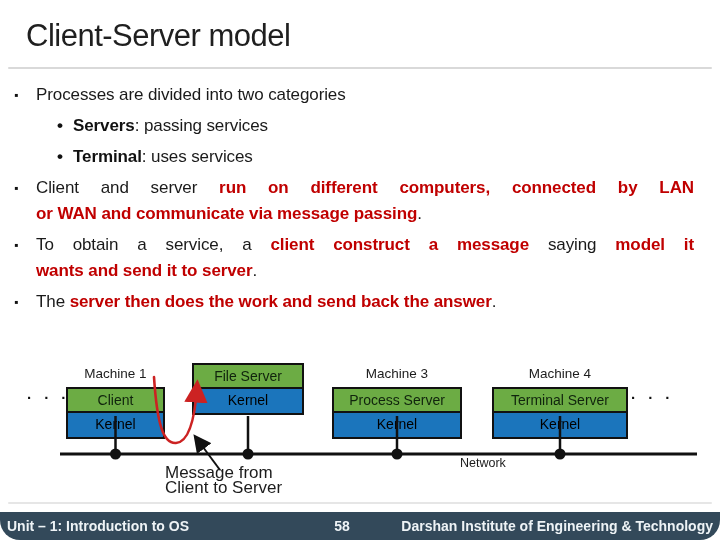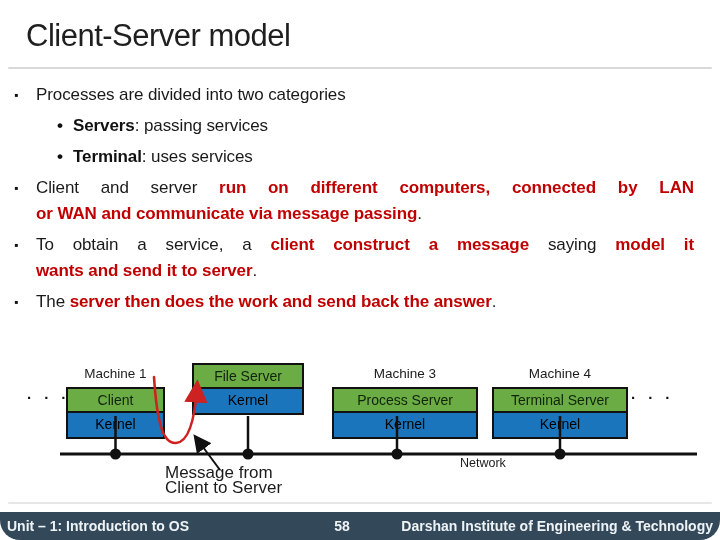--- a/index.html
+++ b/index.html
@@ -25,21 +25,21 @@
   .btxt{flex:1;min-width:0;}
   .line{text-align:left;}
   .line.justify{text-align:justify;text-align-last:justify;}
   .seg-red{color:#c00000;font-weight:bold;}
   .seg-bold{font-weight:bold;color:#111;}
 
   
   .machine{position:absolute;top:340px;margin-top:23px;}
   .m1{left:66px;width:99px;}
   .m2{left:192px;width:112px;}
-  .m3{left:332px;width:146px;}
+  .m3{left:332px;width:130px;}
   .m4{left:492px;width:136px;}
   .mlabel{height:24px;line-height:22px;text-align:center;font-size:13.5px;color:#1c1c1c;}
   .service,.kernel{
     box-sizing:border-box;height:26px;border:2px solid #111;text-align:center;
     font-size:14px;line-height:22px;color:#10240d;
   }
   .service{background:#6cac44;}
   .kernel{background:#1b75bc;border-top:none;color:#000000;}
   .ellipsis{position:absolute;top:389px;font-size:15px;font-weight:bold;letter-spacing:4px;color:#111;}
   .ell-left{left:27px;}

